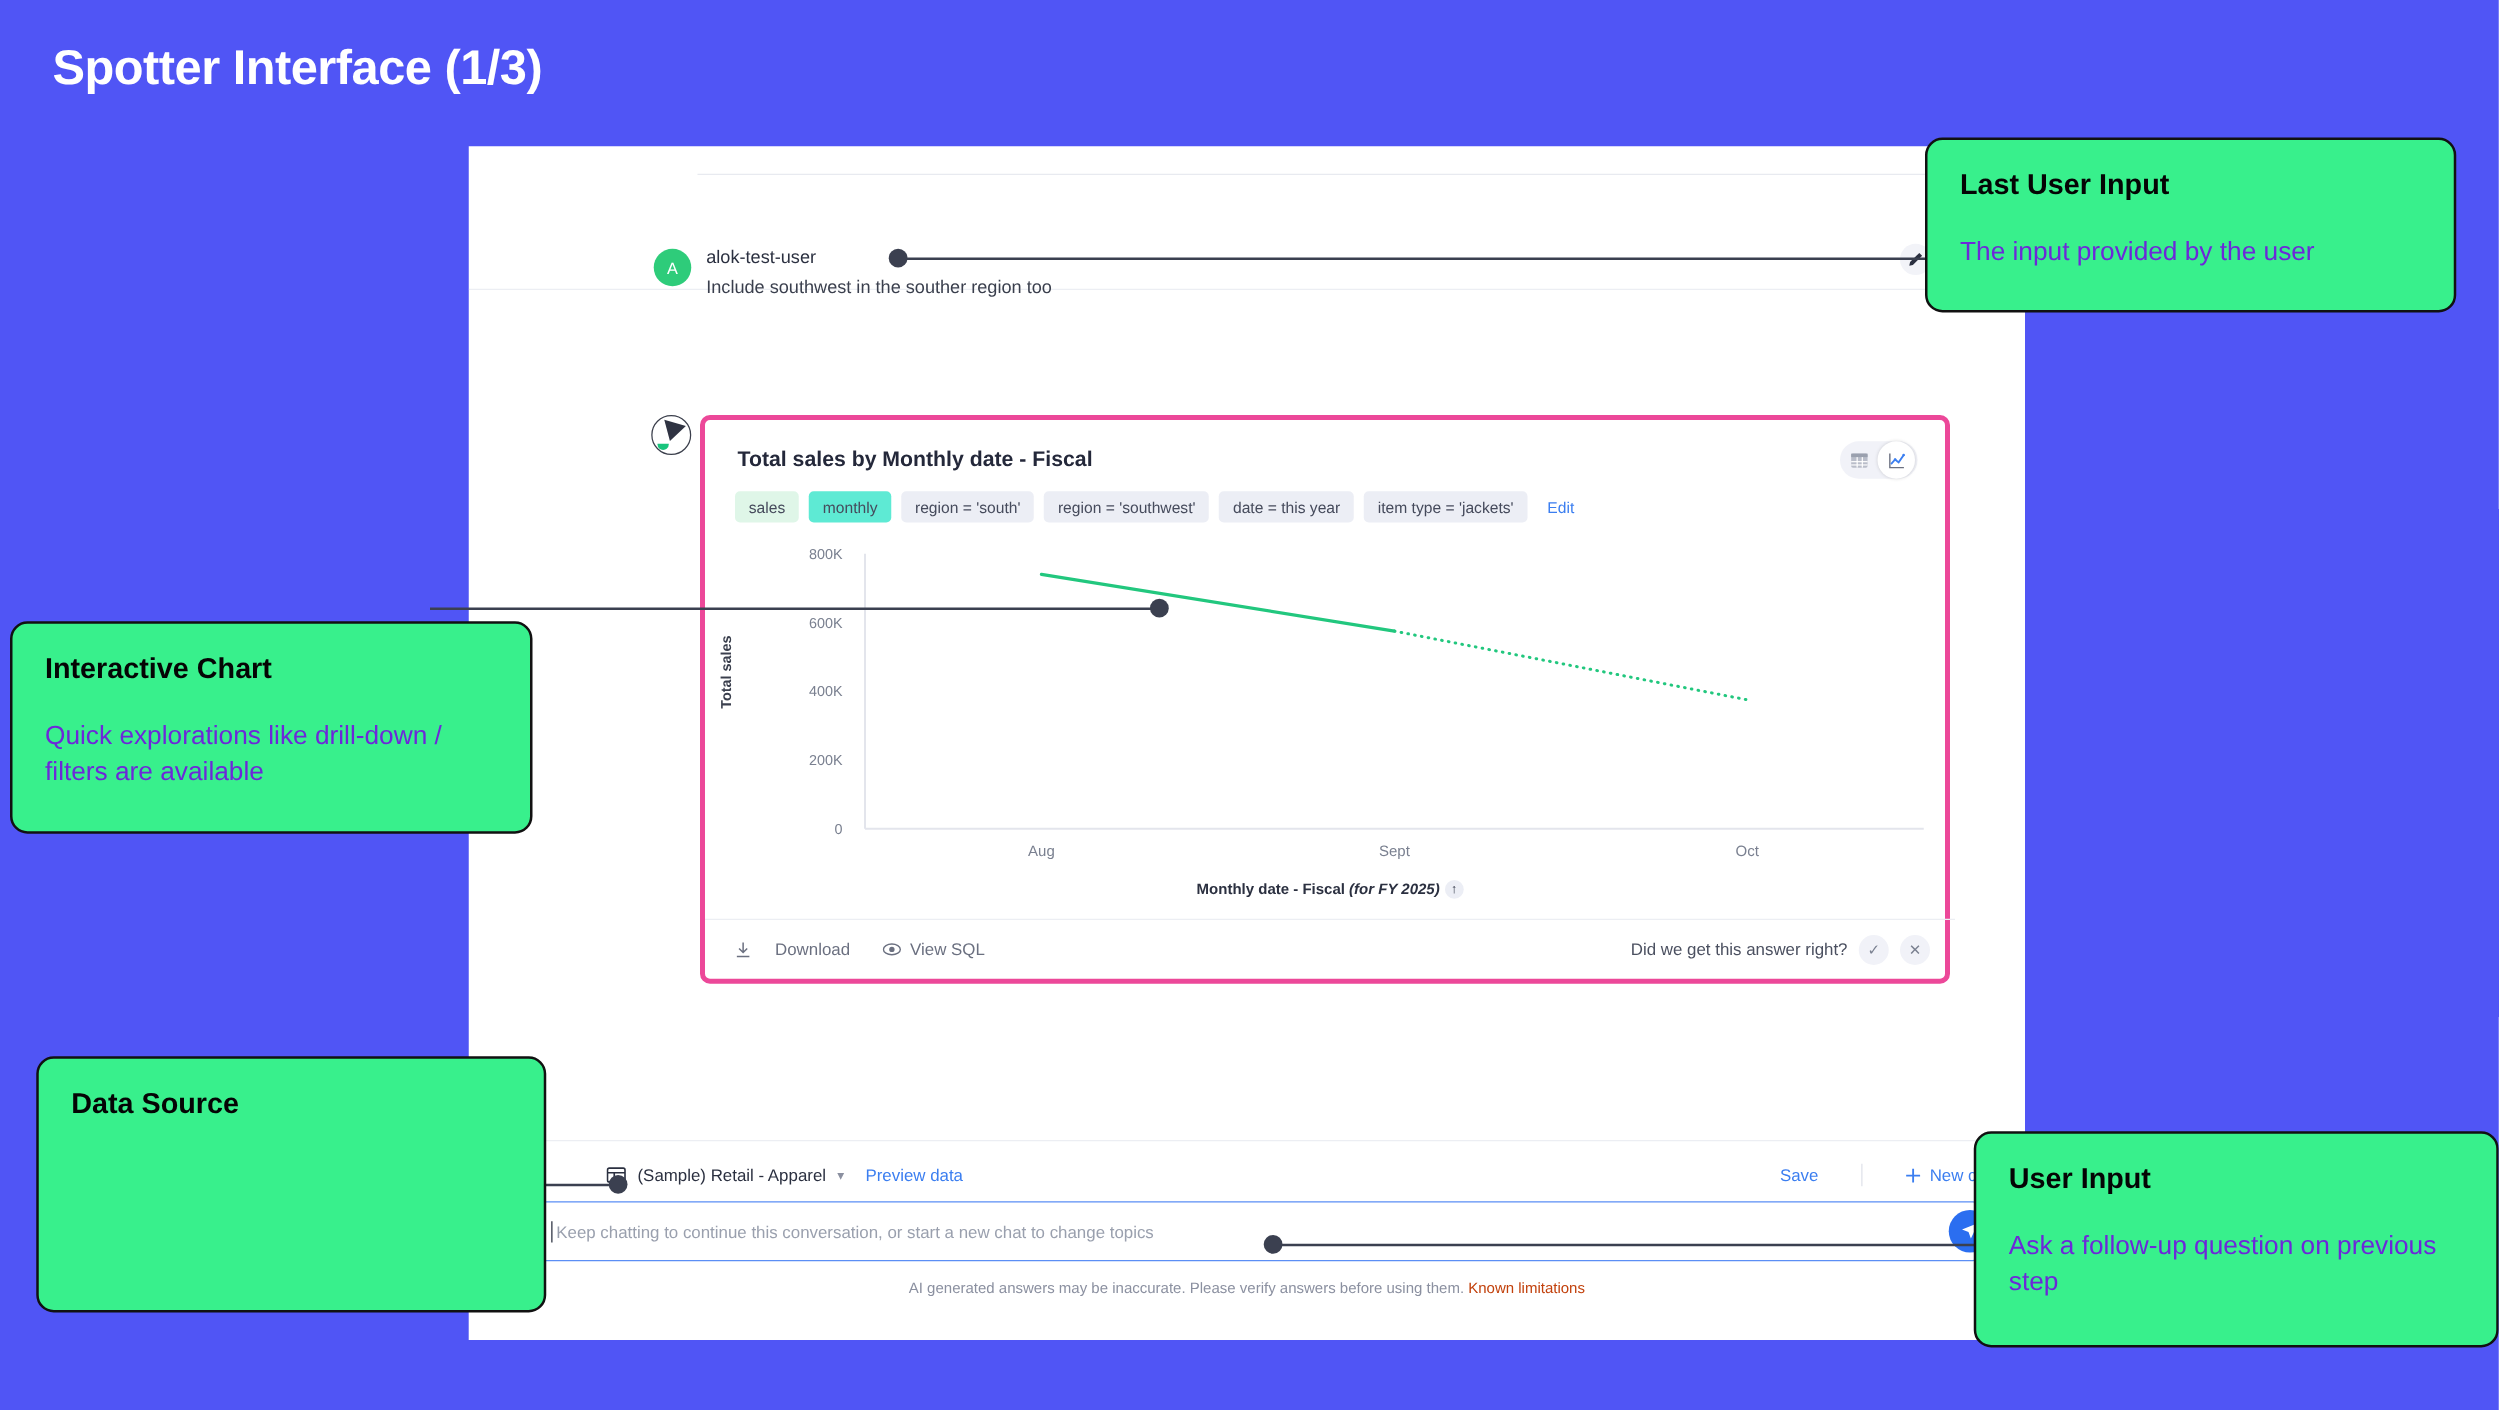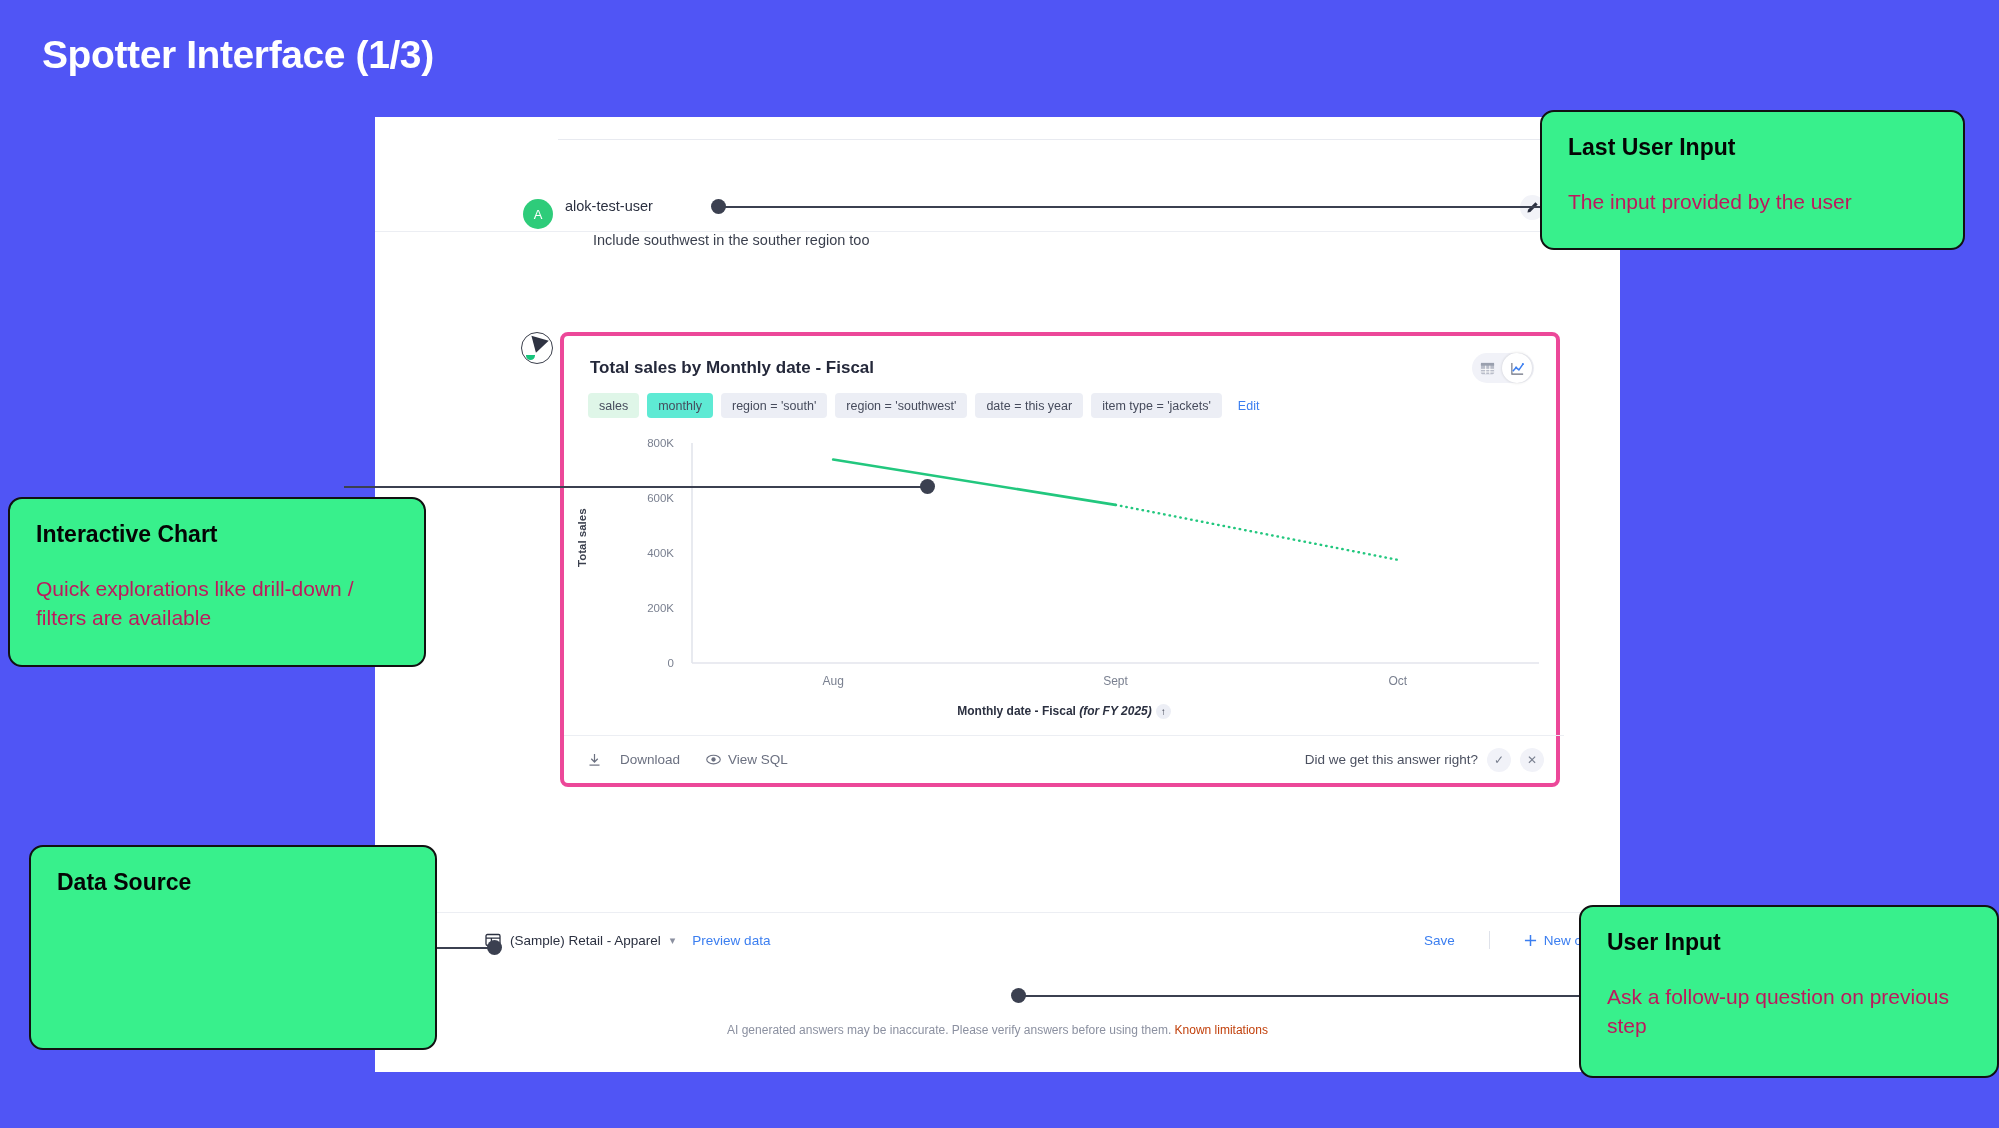--- a/index.html
+++ b/index.html
@@ -76,21 +76,21 @@
   .msg-bot  .sender-name { left: 190px; top: 115px; }
 
   .timestamp {
     position: absolute; left: 253px; top: 116px;
     font-size: 12.5px; color: #9aa0ae;
   }
 
   .msg-text {
     position: absolute; font-size: 14.5px; color: #3a3f4d; line-height: 20px;
   }
-  .msg-user .msg-text { left: 190px; top: 83px; margin-left: 28px; }
+  .msg-user .msg-text { left: 190px; top: 73px; }
   .msg-bot  .intro { left: 190px; top: 135px; }
 
   .bullet {
     position: absolute; left: 190px; font-size: 14px; color: #3a3f4d;
   }
   .bullet.b1 { top: 161px; }
   .bullet.b2 { top: 186px; }
   .bullet b { font-weight: bold; color: #2b3040; }
 
   .row-actions { position: absolute; right: 42px; top: 48px; display: flex; gap: 8px; }
@@ -226,21 +226,21 @@
     text-align: center; font-size: 12px; color: #8b90a0;
   }
   .disclaimer a { color: #c2410c; text-decoration: none; }
 
   
   .callout {
     position: absolute; background: #38f08c; border: 2.5px solid #111111;
     border-radius: 14px; padding: 22px 26px 26px 26px;
   }
   .callout h3 { font-size: 23px; font-weight: bold; color: #050505; }
-  .callout p  { font-size: 21px; color: #be185d; line-height: 29px; margin-top: 26px; }
+  .callout p  { font-size: 21px; color: #6d28d9; line-height: 29px; margin-top: 26px; }
 
   .co-last   { left: 1540px; top: 110px;  width: 425px; height: 140px; }
   .co-chart  { left: 8px;    top: 497px;  width: 418px; height: 170px; }
   .co-ds     { left: 29px;   top: 845px;  width: 408px; height: 205px; }
   .co-input  { left: 1579px; top: 905px;  width: 420px; height: 173px; }
 
   .leader {
     position: absolute; background: #3b4050; height: 2px;
   }
   .leader-dot {
@@ -393,20 +393,30 @@
         <span class="ds-sep"></span>
         <span class="ds-newchat">
           <svg width="13" height="13" viewBox="0 0 14 14">
               <path d="M7 1v12M1 7h12" stroke="#3b7ef0" stroke-width="1.6"></path>
             </svg>
           <span>New chat</span>
         </span>
       </div>
     </div>
 
+    <div class="input-box">
+      <div class="input-avatar">A</div>
+      <div class="caret-bar"></div>
+      <div class="placeholder">Keep chatting to continue this conversation, or start a new chat to change topics</div>
+      <div class="send-btn">
+        <svg width="16" height="16" viewBox="0 0 16 16">
+            <path d="M14.6 1.4 1.6 6.6l5.2 1.9 1.9 5.2z" fill="#ffffff"></path>
+          </svg>
+      </div>
+    </div>
 
     <div class="disclaimer">
       <span>AI generated answers may be inaccurate. Please verify answers before using them.</span>
       <a href="#">Known limitations</a>
     </div>
   </div>
 </div>
 
 <div class="leader" style="left:344px; top:486px; width:586px;"></div>
 <div class="leader-dot" style="left:920px; top:479px;"></div>

